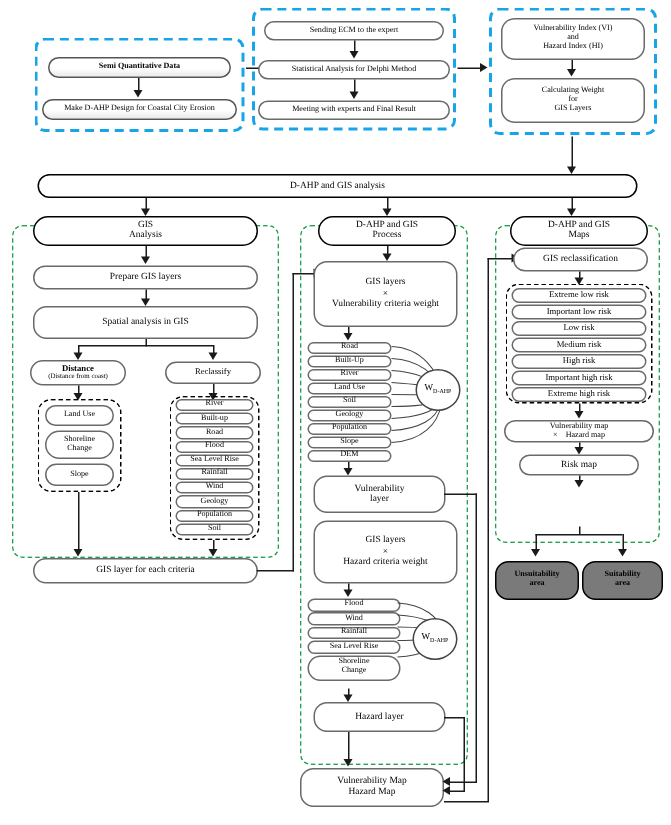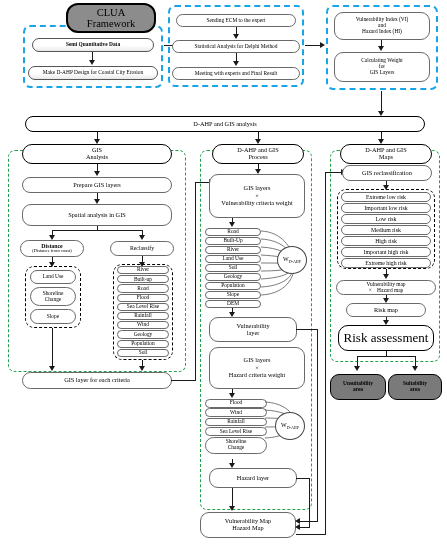--- a/index.html
+++ b/index.html
@@ -46,24 +46,20 @@
   .f10{font-size:10.5px;} .f13{font-size:13px;}
   .bold{font-weight:bold;}
 </style>
 </head>
 <body>
 
 <div id="stage">
 
   <div class="grp blue" style="left:23px;top:25px;width:140px;height:63px;"></div>
 
-  <div class="node greyhdr" style="left:66px;top:3px;width:90px;height:30px;flex-direction:column;">
-    <span class="f10">CLUA</span>
-    <span class="f10">Framework</span>
-  </div>
 
   <div class="node pill grad" style="left:32px;top:38px;width:122px;height:14px;">
     <span class="f5 bold">Semi Quantitative Data</span>
   </div>
   <div class="ln v" style="left:92px;top:52px;height:10px;"></div>
   <div class="arw arw-d" style="left:89px;top:60px;"></div>
 
   <div class="node pill grad" style="left:28px;top:66px;width:130px;height:14px;">
     <span class="f5">Make D-AHP Design for Coastal City Erosion</span>
   </div>
@@ -413,23 +409,20 @@
   </div>
   <div class="ln v" style="left:386px;top:295px;height:5px;"></div>
   <div class="arw arw-d" style="left:383px;top:298px;"></div>
 
   <div class="node pill lite" style="left:346px;top:303px;width:80px;height:14px;">
     <span class="f6">Risk map</span>
   </div>
   <div class="ln v" style="left:386px;top:317px;height:5px;"></div>
   <div class="arw arw-d" style="left:383px;top:320px;"></div>
 
-  <div class="node thick" style="left:338px;top:325px;width:96px;height:26px;">
-    <span class="f13">Risk assessment</span>
-  </div>
 
   <div class="ln v" style="left:386px;top:351px;height:5px;"></div>
   <div class="ln h" style="left:357px;top:356px;width:58px;"></div>
   <div class="ln v" style="left:357px;top:356px;height:12px;"></div>
   <div class="arw arw-d" style="left:354px;top:366px;"></div>
   <div class="ln v" style="left:415px;top:356px;height:12px;"></div>
   <div class="arw arw-d" style="left:412px;top:366px;"></div>
 
   <div class="node grey" style="left:330px;top:374px;width:56px;height:26px;flex-direction:column;">
     <span class="f5">Unsuitability</span>

